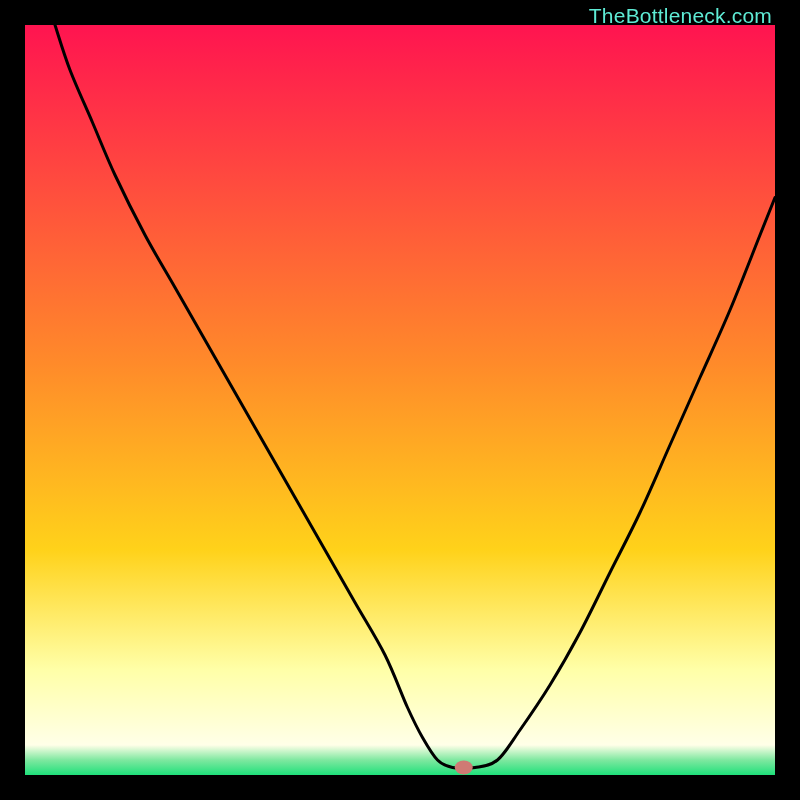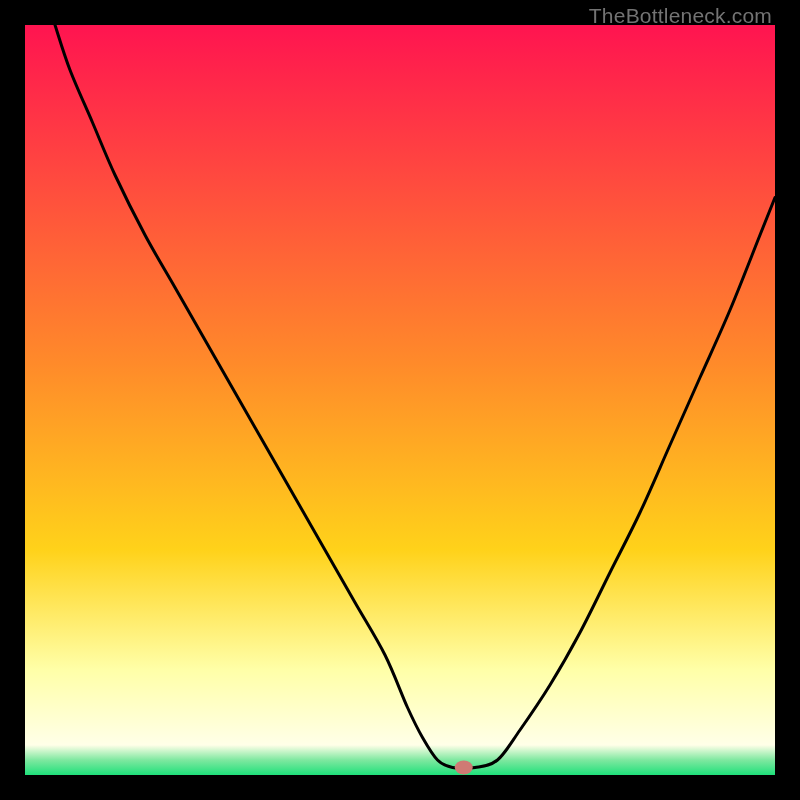--- a/index.html
+++ b/index.html
@@ -26,21 +26,21 @@
     position: absolute;
     left: 0; top: 0;
   }
   .watermark {
     position: absolute;
     top: 4px;
     right: 28px;
     font-family: Arial, Helvetica, sans-serif;
     font-size: 21px;
     font-weight: 400;
-    color: #737373;
+    color: #5eead4;
     letter-spacing: 0.2px;
   }
 </style>
 </head>
 <body>
 
 <div class="frame">
   <div class="plot-area">
     <svg class="gradient" width="750" height="750">
       <defs>

